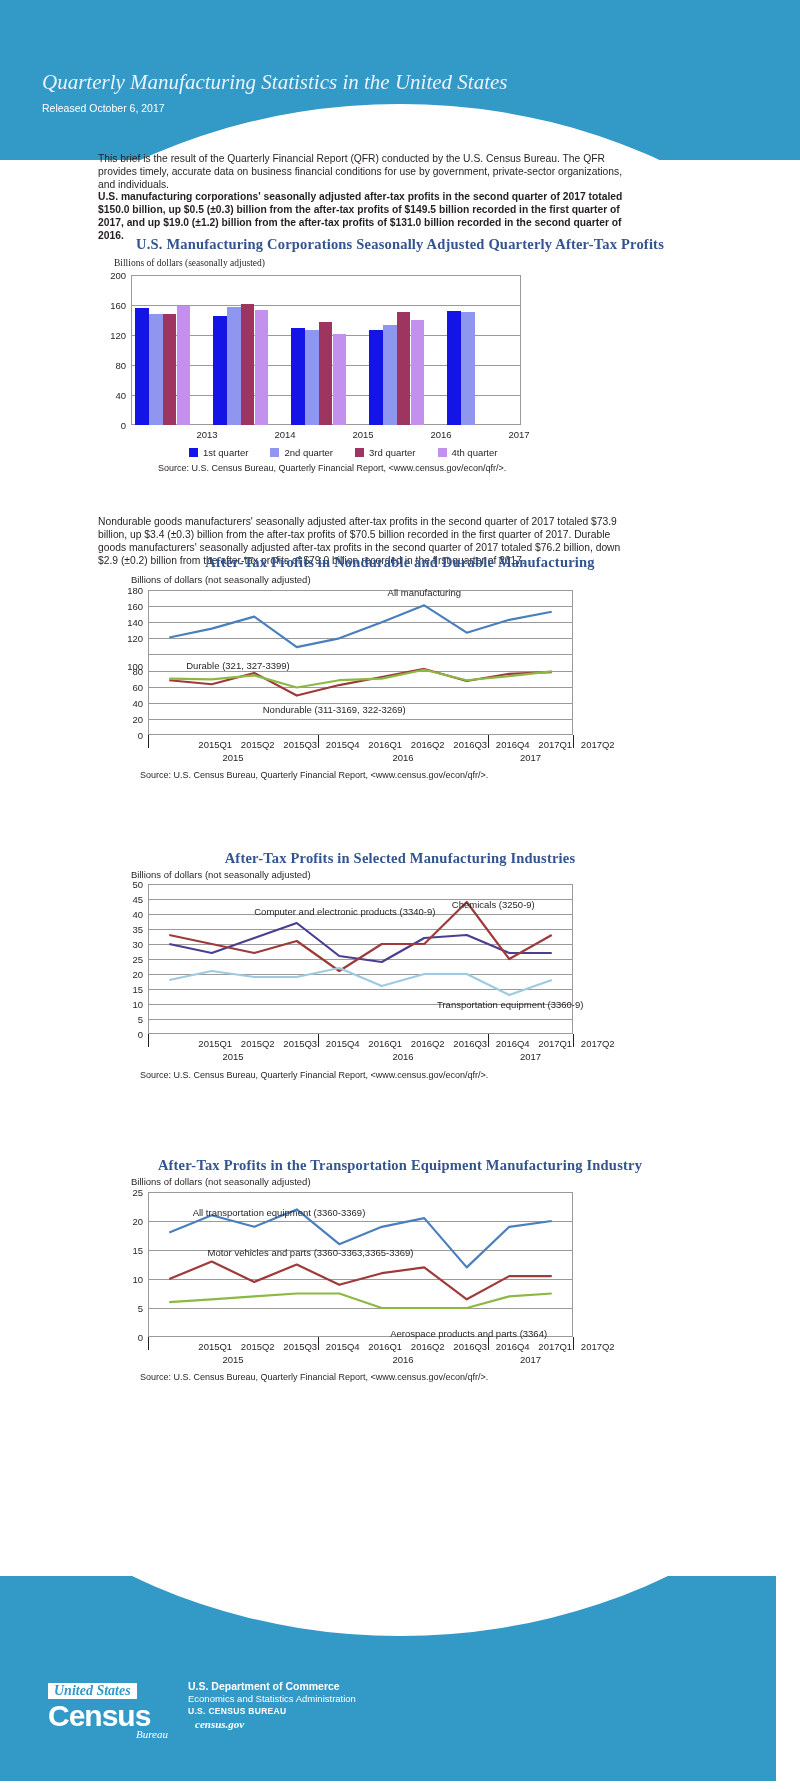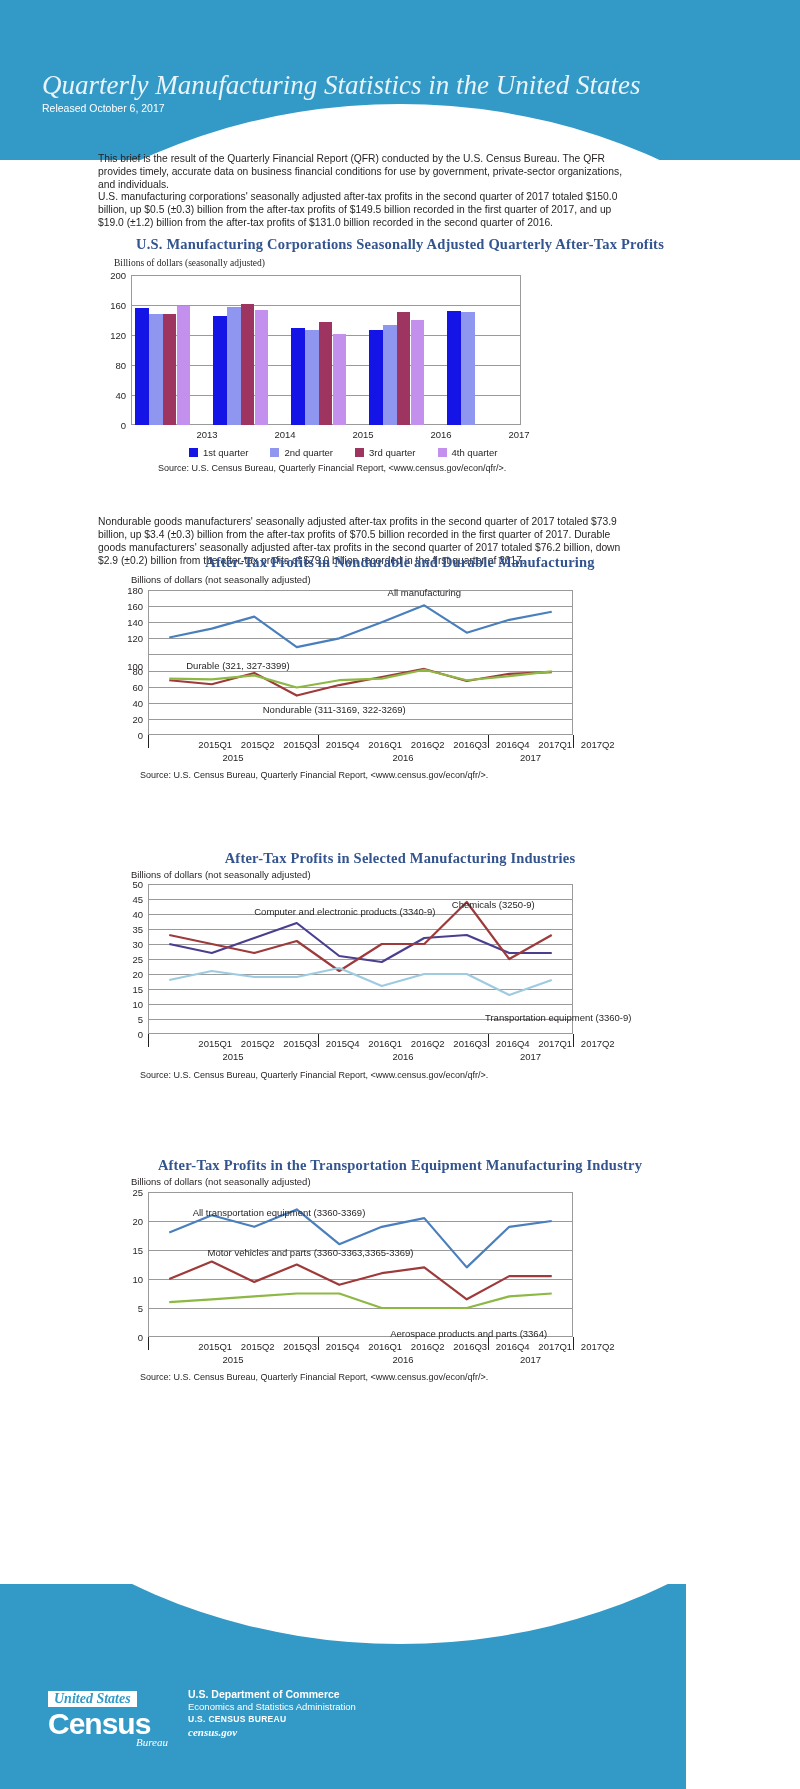--- a/index.html
+++ b/index.html
@@ -25,21 +25,21 @@
   }
   #header-title {
     position:absolute; left:40px; top:22px;
     font-family:"Liberation Serif", serif;
     font-size:40px; font-weight:400; color:#ffffff; letter-spacing:0.5px;
     line-height:1;
   }
   #header-subtitle {
     position:absolute; left:42px; top:72px;
     font-family:"Liberation Serif", serif;
-    font-style:italic; font-size:27px; color:#e8f3fa; line-height:1;
+    font-style:italic; font-size:21px; color:#e8f3fa; line-height:1;
   }
   #header-released {
     position:absolute; left:42px; top:103px;
     font-size:10.5px; color:#ffffff; line-height:1;
   }
 
   
   .body-par {
     position:absolute; left:98px; width:534px;
     font-size:10.3px; line-height:13px; color:#231f20; text-align:left;
@@ -94,21 +94,21 @@
   }
   .annot.la { transform:none; }
 
   
   .legend { position:absolute; display:flex; gap:22px; align-items:center; }
   .legend-item { display:flex; align-items:center; gap:5px; font-size:9.5px; }
   .legend-swatch { width:9px; height:9px; display:block; }
 
   
   #footer {
-    position:absolute; left:0; bottom:0; width:686px; height:205px;
+    position:absolute; left:0; bottom:8px; width:776px; height:205px;
     background:#3399c6; overflow:hidden;padding-left:24px;
   }
   #footer-curve {
     position:absolute; left:-120px; top:-360px;
     width:1040px; height:420px;
     background:#ffffff;
     border-radius:0 0 50% 50% / 0 0 100% 100%;
   }
   #census-logo {
     position:absolute; left:48px; top:105px; width:120px; color:#fff;
@@ -125,33 +125,33 @@
     color:#ffffff; margin-top:2px;
   }
   #logo-bureau {
     font-family:"Liberation Serif", serif; font-style:italic;
     font-size:11px; color:#ffffff; text-align:right; margin-top:-3px;
   }
   #footer-text { position:absolute; left:188px; top:104px; color:#ffffff; }
   #footer-doc { font-size:10.5px; font-weight:bold; line-height:13px; }
   #footer-esa { font-size:9.5px; line-height:12px; }
   #footer-bureau { font-size:8.5px; font-weight:bold; line-height:12px; letter-spacing:0.3px; }
-  #footer-gov { font-family:"Liberation Serif", serif; font-style:italic; font-weight:bold; font-size:11px; line-height:14px; }
+  #footer-gov { font-family:"Liberation Serif", serif; font-style:italic; font-weight:bold; font-size:11px; line-height:14px;margin-left:7px; }
 </style>
 </head>
 <body>
 
 <div id="header">
   <div id="header-curve"></div>
   <div id="header-subtitle">Quarterly Manufacturing Statistics in the United States</div>
   <div id="header-released">Released October 6, 2017</div>
 </div>
 
 <div class="body-par" style="top:152px;">This brief is the result of the Quarterly Financial Report (QFR) conducted by the U.S. Census Bureau. The QFR provides timely, accurate data on business financial conditions for use by government, private-sector organizations, and individuals.</div>
-<div class="body-par" style="top:190px;">U.S. manufacturing corporations' seasonally adjusted after-tax profits in the second quarter of 2017 totaled $150.0 billion, up $0.5 (±0.3) billion from the after-tax profits of $149.5 billion recorded in the first quarter of 2017, and up $19.0 (±1.2) billion from the after-tax profits of $131.0 billion recorded in the second quarter of 2016.</div>
+<div class="body-par" style="top:190px;font-weight:bold;">U.S. manufacturing corporations' seasonally adjusted after-tax profits in the second quarter of 2017 totaled $150.0 billion, up $0.5 (±0.3) billion from the after-tax profits of $149.5 billion recorded in the first quarter of 2017, and up $19.0 (±1.2) billion from the after-tax profits of $131.0 billion recorded in the second quarter of 2016.</div>
 
 <div class="chart-title" style="left:0; top:236px;">U.S. Manufacturing Corporations Seasonally Adjusted Quarterly After-Tax Profits</div>
 <div class="axis-caption" style="left:114px; top:258px;font-family:Liberation Serif, serif;">Billions of dollars (seasonally adjusted)</div>
 <div class="plot" id="plot1" style="left:131px; top:275px; width:390px; height:150px;">
   <div class="plot-frame"></div>
 <div class="ytick" style="top:150px;">0</div>
     <div class="gridline" style="top:120px;"></div>
     <div class="ytick" style="top:120px;">40</div>
     <div class="gridline" style="top:90px;"></div>
     <div class="ytick" style="top:90px;">80</div>
@@ -297,21 +297,21 @@
     <div class="xtick" style="left:403.75px;">2017Q2</div>
     <div class="xgrouplabel" style="left:85px;">2015</div>
     <div class="xsep" style="left:0px; top:100%; height:13px;"></div>
     <div class="xgrouplabel" style="left:255px;">2016</div>
     <div class="xsep" style="left:170px; top:100%; height:13px;"></div>
     <div class="xgrouplabel" style="left:382.5px;">2017</div>
     <div class="xsep" style="left:340px; top:100%; height:13px;"></div>
     <div class="xsep" style="left:425px; top:100%; height:13px;"></div>
     <div class="annot la" style="top:22px;left:106.25px;">Computer and electronic products (3340-9)</div>
     <div class="annot" style="top:14.600000000000009px;left:386.75px; transform:translateX(-100%);">Chemicals (3250-9)</div>
-    <div class="annot la" style="top:128px;left:289px;margin-left:48px;">Transportation equipment (3360-9)</div>
+    <div class="annot la" style="top:115px;left:289px;">Transportation equipment (3360-9)</div>
   </div>
 <div class="source" style="left:140px; top:1070px;">Source: U.S. Census Bureau, Quarterly Financial Report, &lt;www.census.gov/econ/qfr/&gt;.</div>
 
 <div class="chart-title" style="left:0; top:1157px;">After-Tax Profits in the Transportation Equipment Manufacturing Industry</div>
 <div class="axis-caption" style="left:131px; top:1176px;">Billions of dollars (not seasonally adjusted)</div>
 <div class="plot" id="plot4" style="left:148px; top:1192px; width:425px; height:145px;">
   <div class="plot-frame"></div>
 <div class="ytick" style="top:145px;">0</div>
     <div class="gridline" style="top:116px;"></div>
     <div class="ytick" style="top:116px;">5</div>

